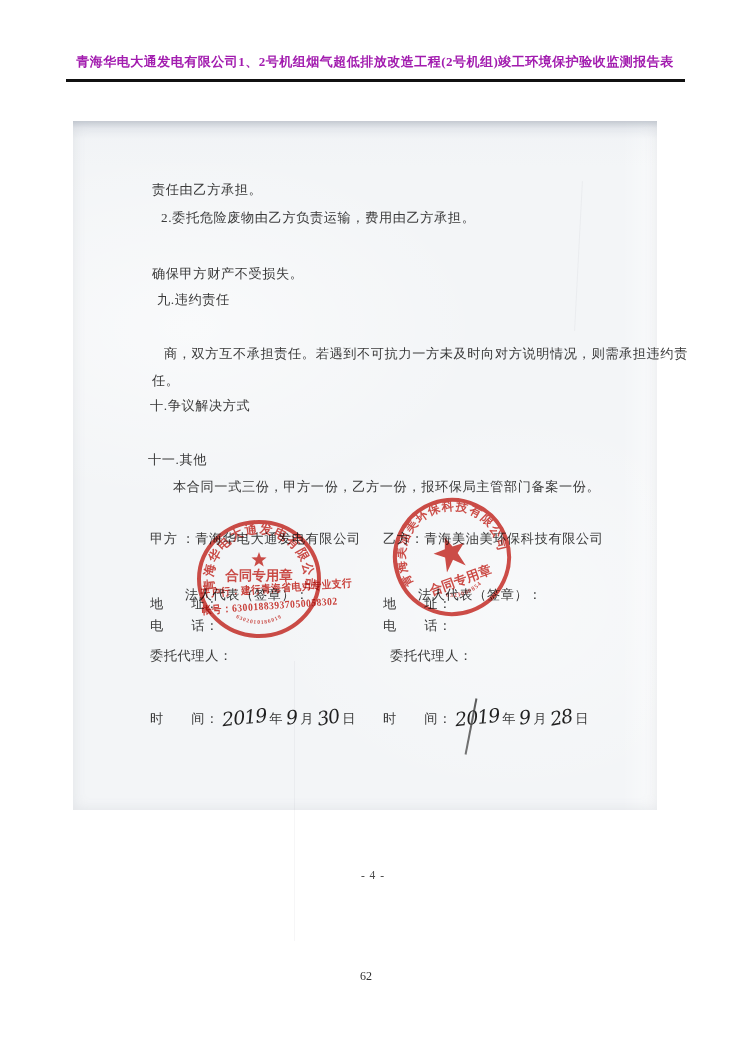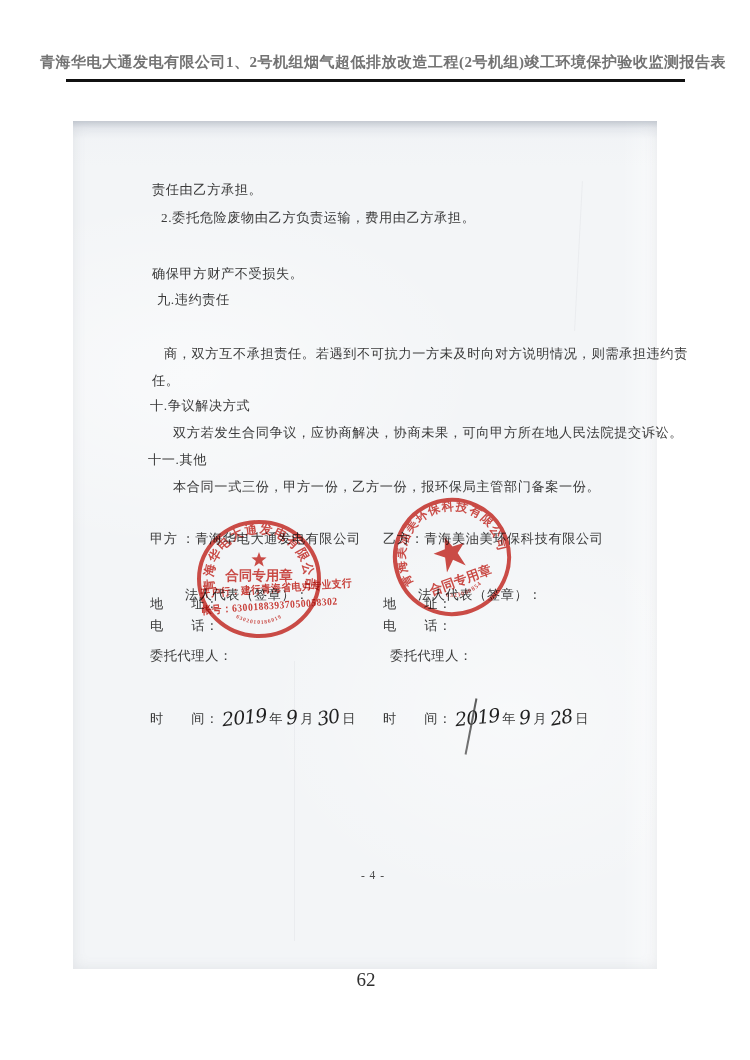--- a/index.html
+++ b/index.html
@@ -3,28 +3,28 @@
 <meta charset="utf-8">
 <style>
   html,body{margin:0;padding:0;}
   body{
     width:750px;height:1060px;position:relative;background:#ffffff;
     font-family:"Liberation Serif", serif;color:#333;overflow:hidden;
   }
   
   .rep-title{
     position:absolute;top:53px;left:40px;width:670px;text-align:center;
-    font-size:15px;font-weight:bold;color:#737373;letter-spacing:0.5px;white-space:nowrap;
+    font-size:13px;font-weight:bold;color:#a21caf;letter-spacing:0.5px;white-space:nowrap;
   }
   .rep-rule{
     position:absolute;top:79px;left:66px;width:619px;height:3px;background:#111;
   }
   
   .scan{
-    position:absolute;left:73px;top:121px;width:584px;height:848px;
+    position:absolute;left:73px;top:121px;width:584px;height:689px;
     background-color:#f3f5f7;
     background-image:
       linear-gradient(180deg, rgba(170,178,190,.55) 0px, rgba(205,211,220,.35) 7px, rgba(235,238,242,.2) 18px, rgba(0,0,0,0) 45px),
       radial-gradient(ellipse 300px 180px at 20% 30%, rgba(255,255,255,.5), rgba(255,255,255,0)),
       radial-gradient(ellipse 260px 200px at 75% 70%, rgba(255,255,255,.4), rgba(255,255,255,0)),
       linear-gradient(90deg, rgba(0,0,0,0) 94%, rgba(255,255,255,.55) 100%);
     box-shadow:inset 0 0 14px rgba(110,120,138,.14);
   }
   .crease{position:absolute;background:rgba(70,80,100,.05);}
   .crease.v1{left:221px;top:540px;width:1px;height:280px;}
@@ -63,41 +63,40 @@
     transform:rotate(-4deg) scaleX(.92);transform-origin:left top;
     line-height:17px;white-space:nowrap;mix-blend-mode:multiply;opacity:.95;
   }
   
   .pg-inner{
     position:absolute;left:240px;top:748px;width:120px;text-align:center;
     font-size:11.5px;color:#4a4a4a;letter-spacing:1px;
   }
   .pg-outer{
     position:absolute;left:330px;top:969px;width:72px;text-align:center;
-    font-size:19px;color:#2f2f2f;
+    font-size:12px;color:#2f2f2f;
   }
 </style>
 </head>
 <body>
 
 <div class="rep-title">青海华电大通发电有限公司1、2号机组烟气超低排放改造工程(2号机组)竣工环境保护验收监测报告表</div>
 <div class="rep-rule"></div>
 
 <div class="scan">
   <div class="crease v1"></div>
   <div class="crease v2"></div>
 
   <div class="line c0">责任由乙方承担。</div>
   <div class="line c1">2.委托危险废物由乙方负责运输，费用由乙方承担。</div>
   <div class="line c3">确保甲方财产不受损失。</div>
   <div class="line c4">九.违约责任</div>
   <div class="line c6">商，双方互不承担责任。若遇到不可抗力一方未及时向对方说明情况，则需承担违约责</div>
   <div class="line c7">任。</div>
   <div class="line c8">十.争议解决方式</div>
-  <div class="line c9">双方若发生合同争议，应协商解决，协商未果，可向甲方所在地人民法院提交诉讼。</div>
   <div class="line c10">十一.其他</div>
   <div class="line c11">本合同一式三份，甲方一份，乙方一份，报环保局主管部门备案一份。</div>
 
   <div class="line pa r-name">甲方 ：青海华电大通发电有限公司</div>
   <div class="line pa r-addr">地　　址：</div>
   <div class="line pa r-legal">法人代表（签章）：</div>
   <div class="line pa r-phone">电　　话：</div>
   <div class="line pa r-agent">委托代理人：</div>
   <div class="line pa r-time">
     <span>时　　间：</span><span class="hw">2019</span><span>年</span><span class="hw">9</span><span>月</span><span class="hw day">30</span><span>日</span>

